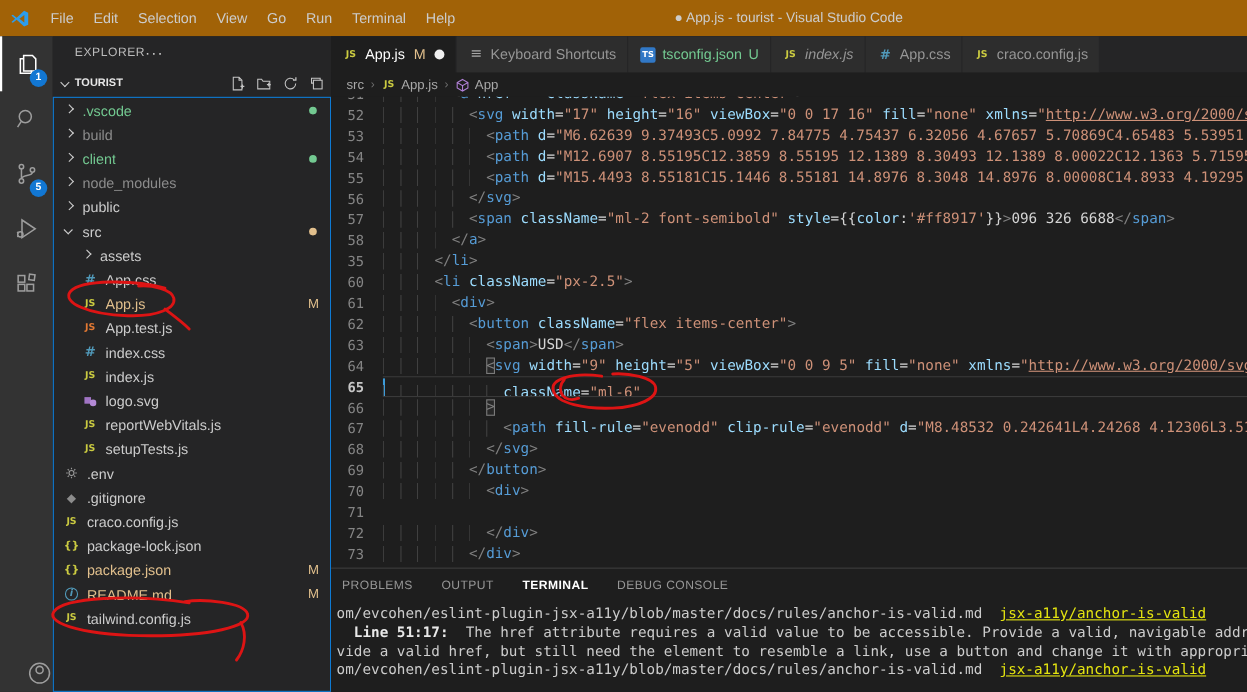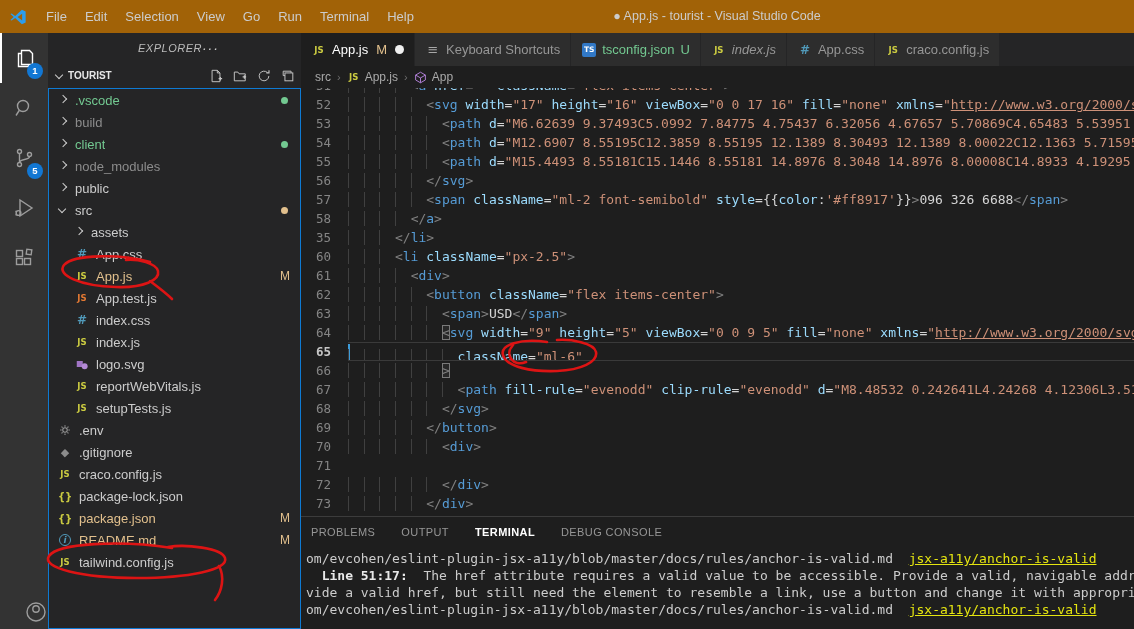--- a/index.html
+++ b/index.html
@@ -20,22 +20,22 @@
   .ab-item { position:relative; width:48px; height:50px; display:flex; align-items:center; justify-content:center; }
   .ab-item svg { stroke:#9d9d9d; fill:none; stroke-width:1.4; }
   .ab-item.active { border-left:2px solid #ffffff; }
   .ab-item.active svg { stroke:#ffffff; }
   .ab-badge { position:absolute; right:5px; bottom:4px; min-width:16px; height:16px; border-radius:9px;
     background:#1277d3; color:#fff; font-size:9.5px; line-height:16px; text-align:center; font-weight:700; }
   .ab-account { position:absolute; bottom:-8px; left:12px; }
 
   
   .sidebar { position:absolute; top:33px; left:48px; width:253px; height:596px; background:#252526; color:#cccccc; }
-  .sb-header { height:30px; display:flex; align-items:center; justify-content:center;
-    padding:0 12px 0 20px; font-size:11px; letter-spacing:0.5px; color:#bbbbbb;font-style:italic; }
+  .sb-header { height:30px; display:flex; align-items:center; justify-content:flex-start;
+    padding:0 12px 0 20px; font-size:11px; letter-spacing:0.5px; color:#bbbbbb; }
   .sb-ellipsis { color:#cccccc; font-size:14px; letter-spacing:1px; }
   .sb-section { height:25px; display:flex; align-items:center; padding:0 6px 0 4px; font-size:10px;
     font-weight:700; color:#e7e7e7; }
   .sb-section .chev { margin:0 4px 0 2px; }
   .sb-actions { margin-left:auto; display:flex; gap:10px; align-items:center; }
   .sb-actions svg { stroke:#c5c5c5; fill:none; stroke-width:1.1; }
   .tree { position:absolute; top:55px; left:0; width:253px; height:541px;
     border:1px solid #0e7ad3; overflow:hidden; }
   .trow { height:22px; display:flex; align-items:center; font-size:13px; cursor:pointer; position:relative; }
   .chevron { width:10px; height:10px; display:inline-block; position:relative; flex:0 0 10px; }

